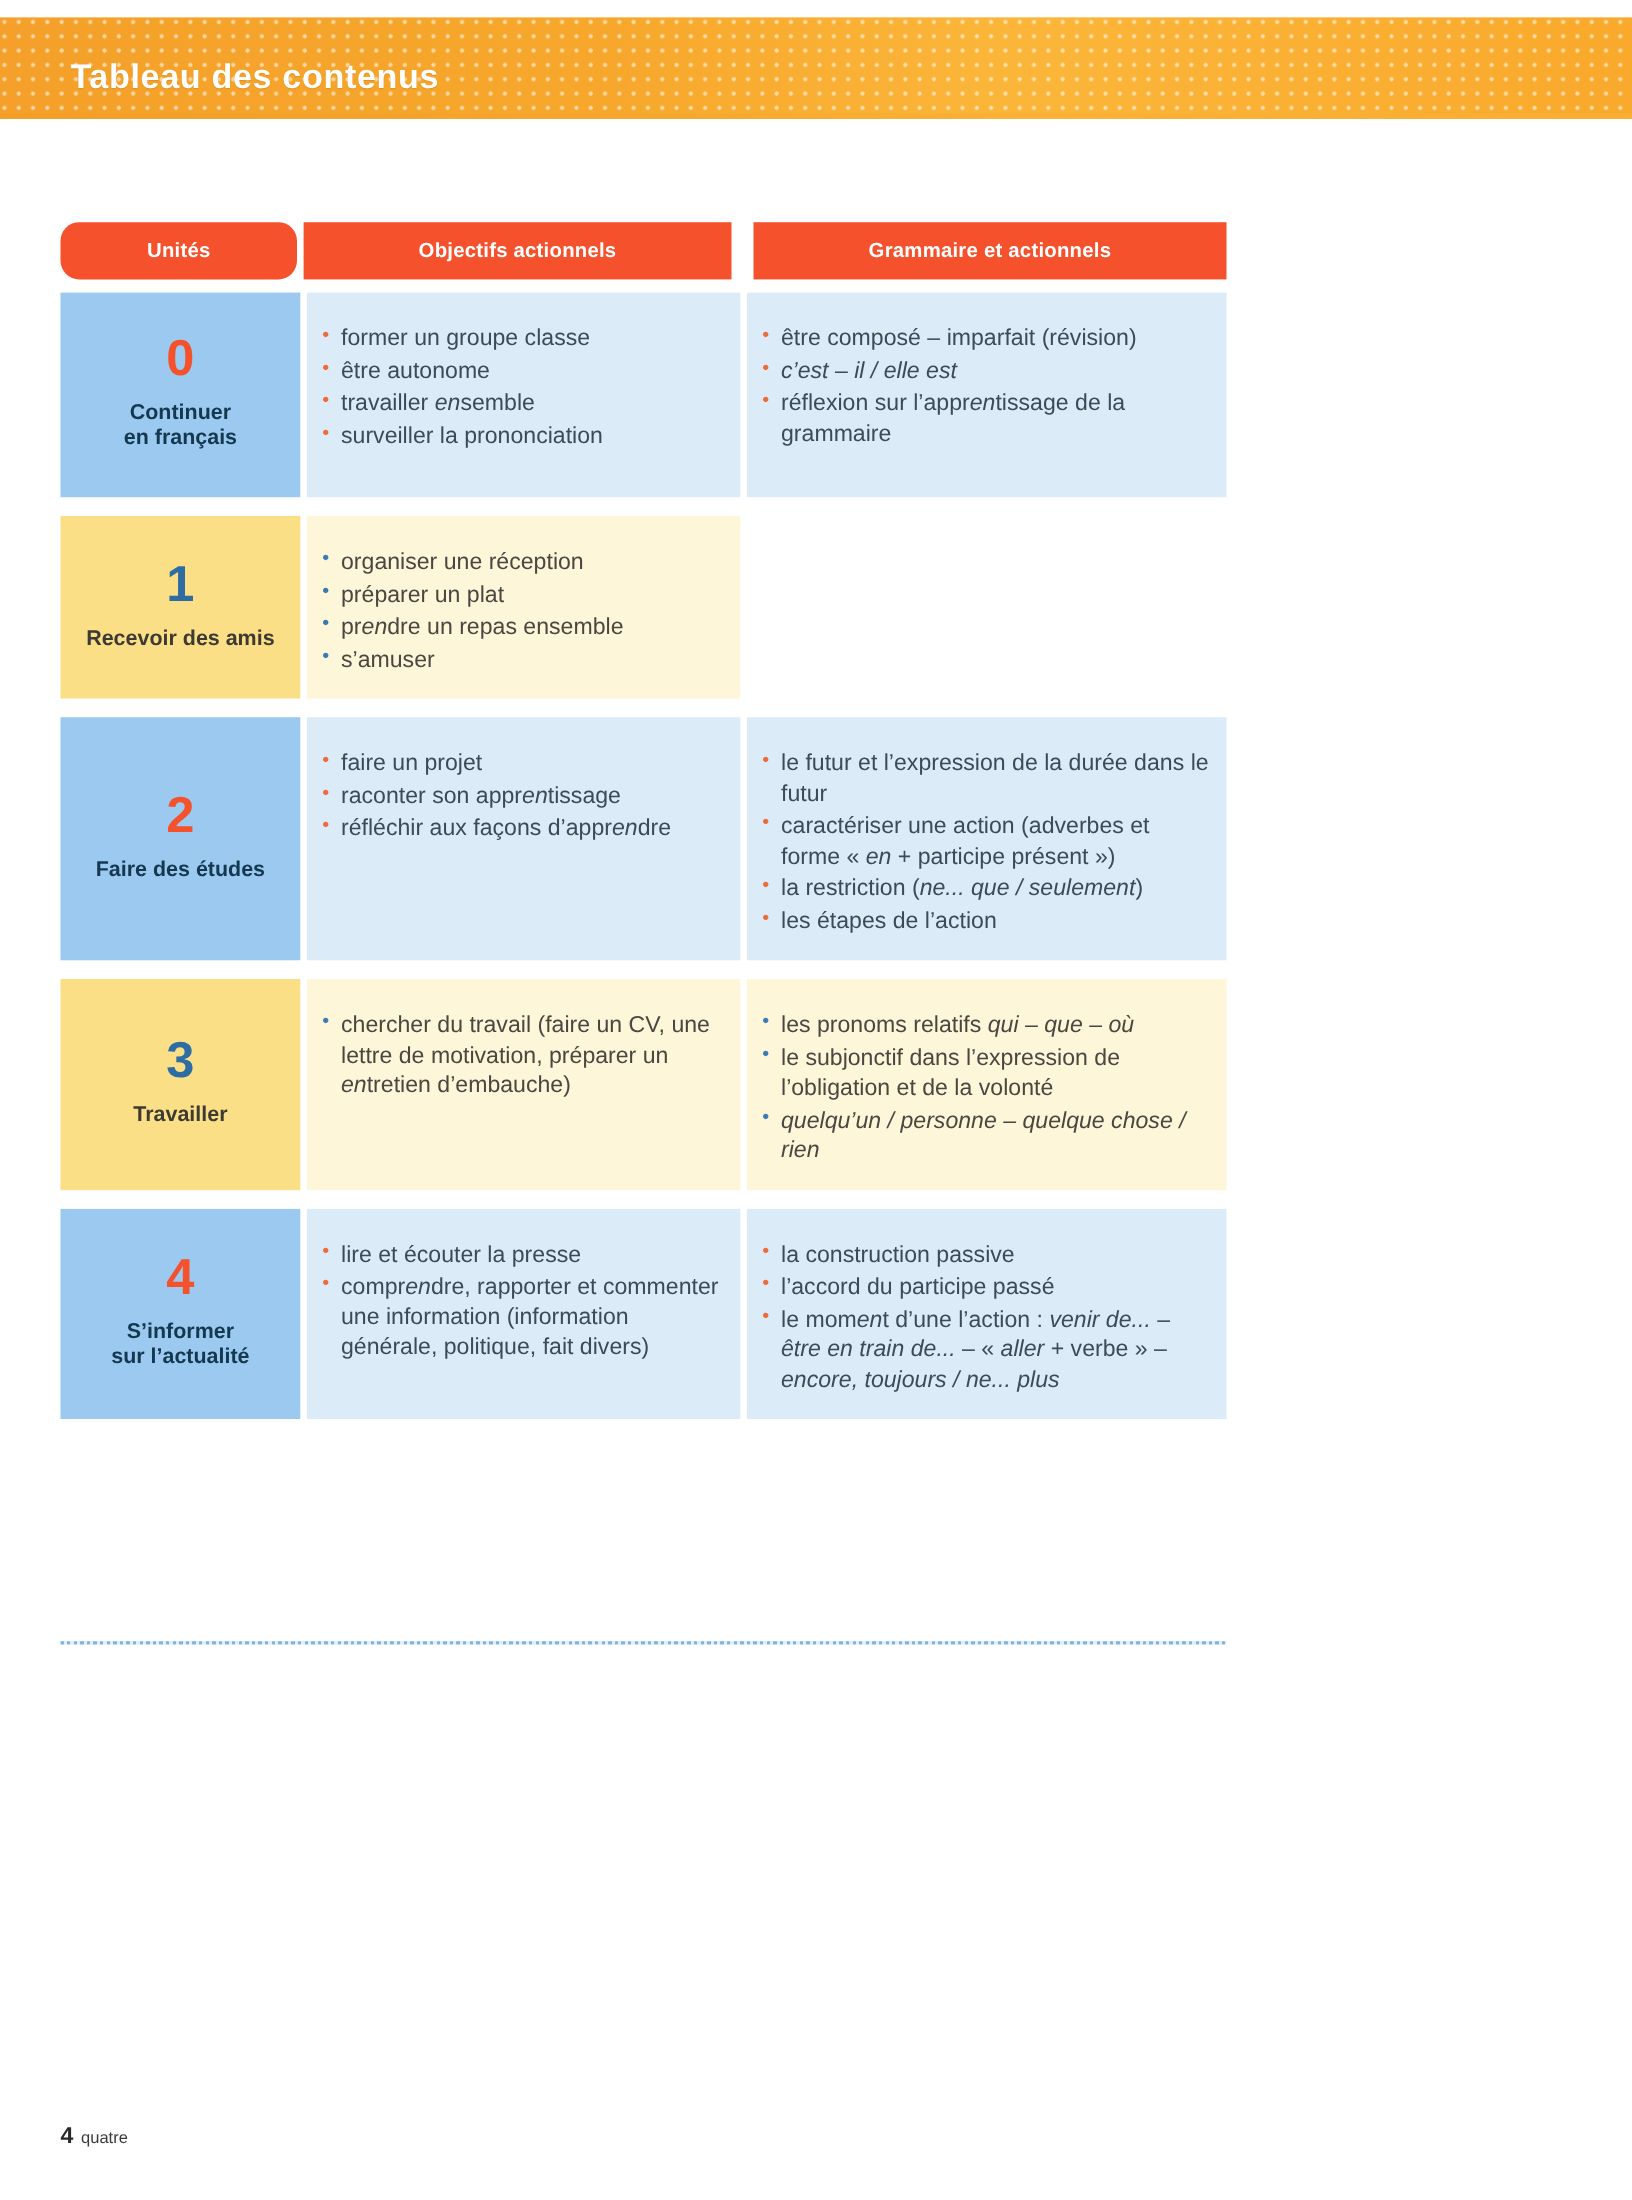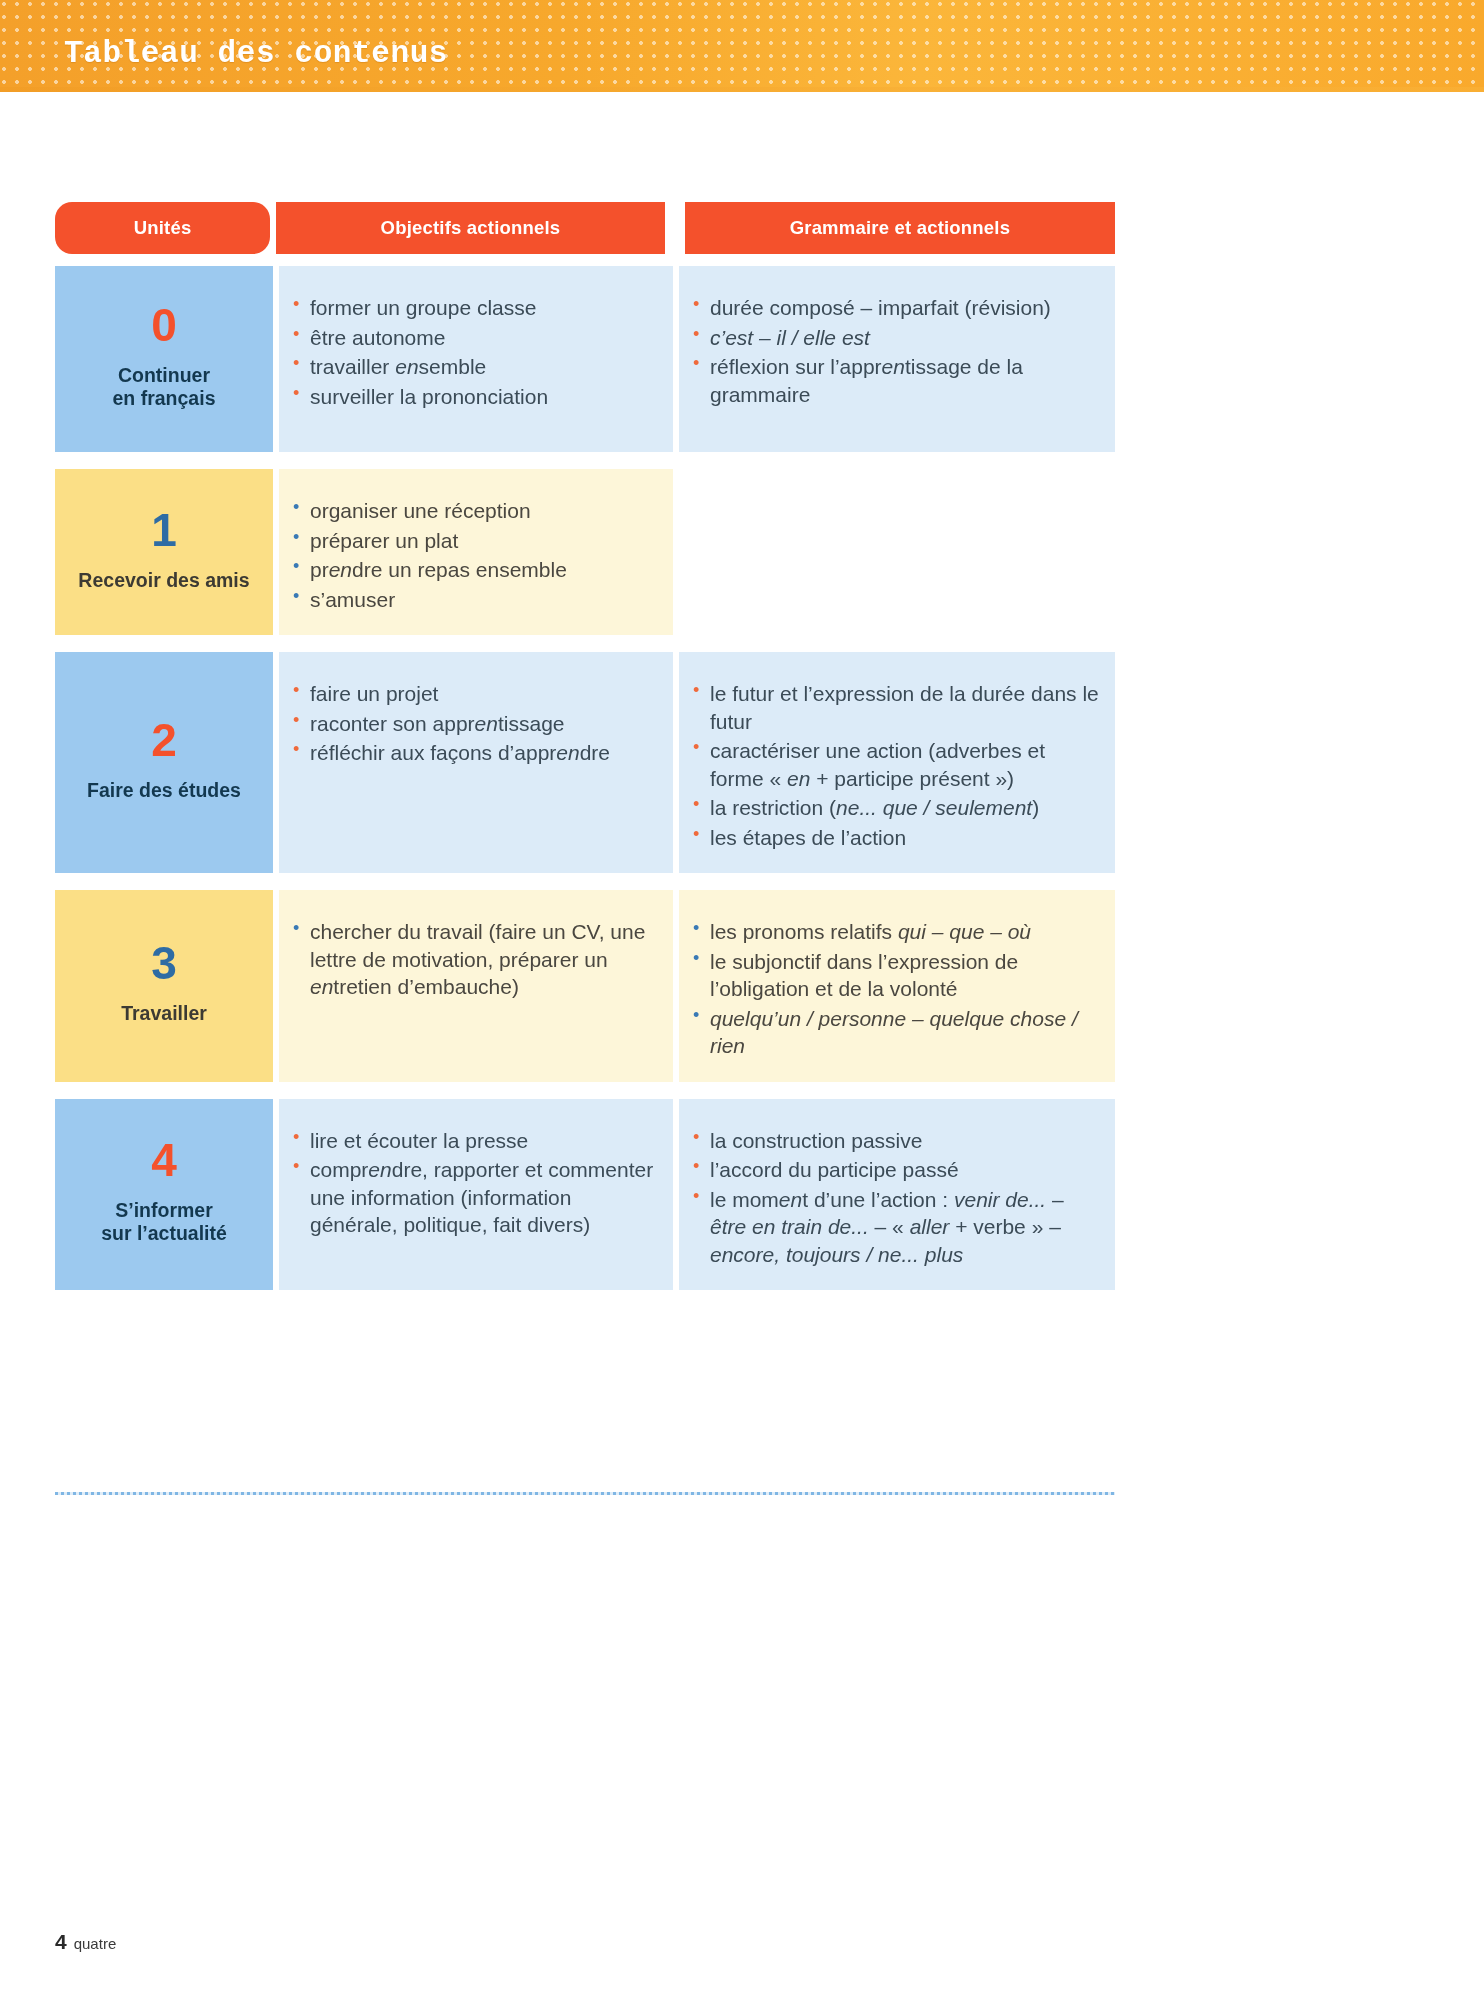--- a/index.html
+++ b/index.html
@@ -8,26 +8,25 @@
     background: #ffffff;
     font-family: "Liberation Sans", sans-serif;
     overflow: hidden;
   }
 
   
   .page { position: relative; width: 1484px; height: 2000px; background:#fff; }
 
   
   .banner {
-    position: absolute; left: 0; top: 0; width: 1484px; height: 92px;
+    position: absolute; left: 0; top: 16px; width: 1484px; height: 92px;
     background:
       radial-gradient(circle at 4px 4px, rgba(255,255,255,.55) 1.6px, rgba(255,255,255,0) 2.2px) 0 0/13px 13px,
       linear-gradient(90deg, #f4a02a 0%, #f7a82c 38%, #fbb63a 62%, #f9a92c 100%);
     background-color: #f7a92c;
-    font-family: Liberation Mono, monospace;
   }
   .banner::after{
     content:""; position:absolute; left:0; bottom:0; width:100%; height:5px;
     background: linear-gradient(90deg,#f09a22,#f9b43c);
     opacity:.45;
   }
   .banner-title {
     position: absolute; left: 64px; top: 36px;
     font-size: 31px; font-weight: 700; color: #ffffff;
     letter-spacing: .6px;
@@ -143,21 +142,21 @@
           <div class="obj-cell">
             <ul class="bl">
               <li>former un groupe classe</li>
               <li>être autonome</li>
               <li>travailler <i>en</i>semble</li>
               <li>surveiller la prononciation</li>
             </ul>
           </div>
           <div class="gram-cell">
             <ul class="bl">
-              <li>durée composé – imparfait (révision)</li>
+              <li>être composé – imparfait (révision)</li>
               <li><i>c’est – il / elle est</i></li>
               <li>réflexion sur l’appr<i>en</i>tissage de la grammaire</li>
             </ul>
           </div>
         </div>
         <div class="row brow r1 v-yellow">
           <div class="unit-cell">
             <div class="unit-num">1</div>
             <div class="unit-label">Recevoir des amis</div>
           </div>

